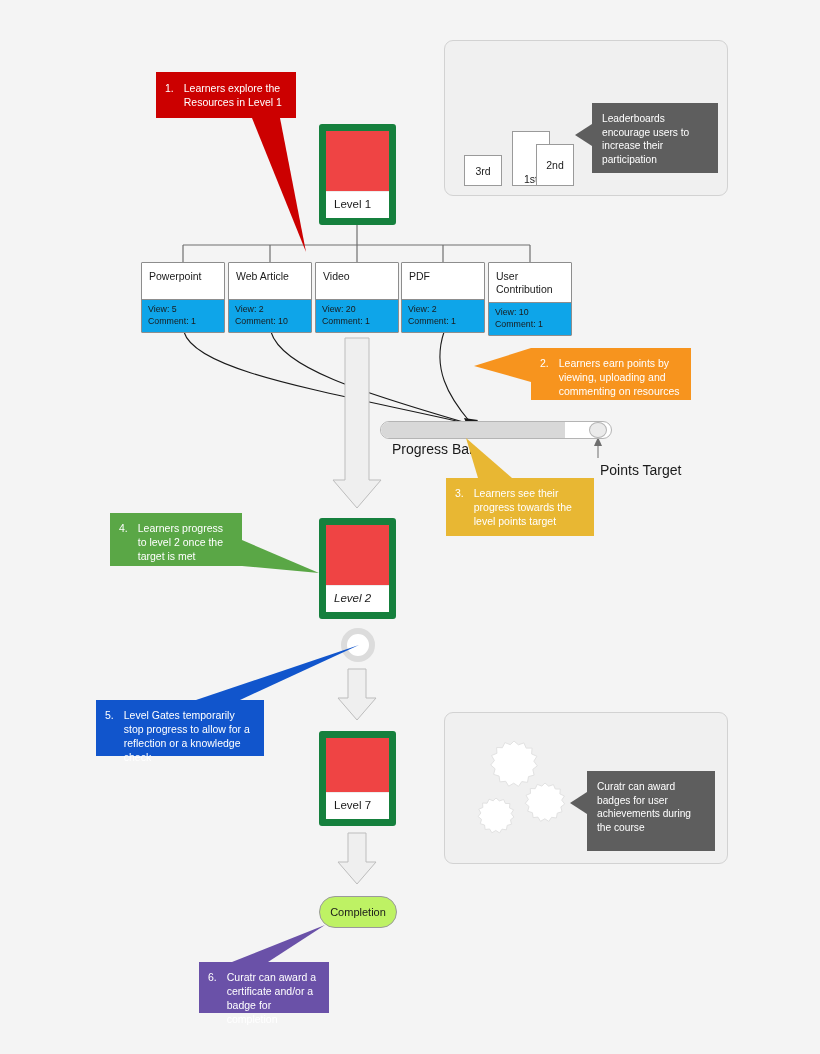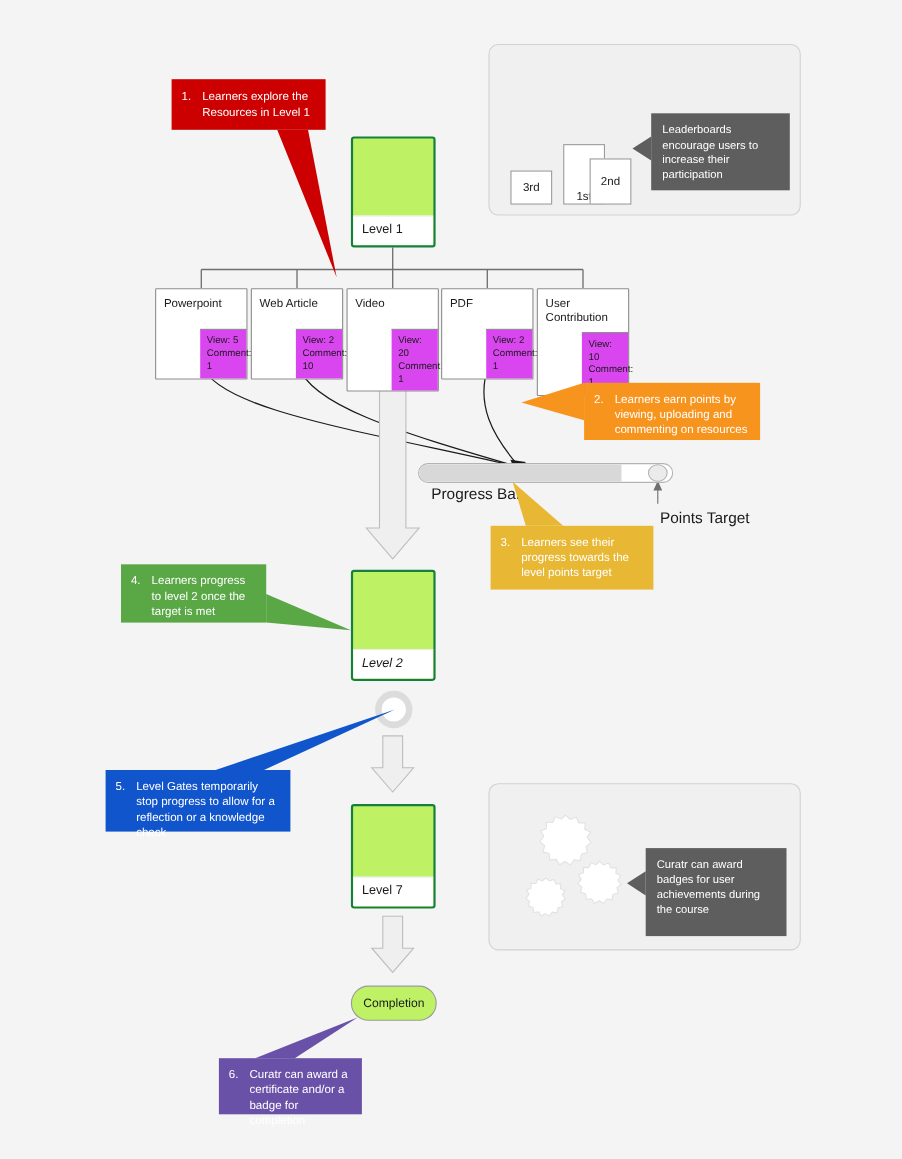--- a/index.html
+++ b/index.html
@@ -11,22 +11,22 @@
     -webkit-font-smoothing:antialiased;
   }
   .stage{position:absolute;left:0;top:0;width:820px;height:1054px;}
   svg.layer{position:absolute;left:0;top:0;width:820px;height:1054px;overflow:visible;}
   svg.under{z-index:1;}
   svg.over{z-index:5;}
   .node{position:absolute;z-index:3;}
 
   
   .levelbox{
-    border:2px solid #15803d;border-radius:3px;
-    background:#bef264;
+    border:7px solid #15803d;border-radius:3px;
+    background:#ef4444;
     box-sizing:border-box;
     display:flex;flex-direction:column;justify-content:flex-end;
     overflow:hidden;
   }
   .levelbox .label{
     background:#ffffff;
     border-top:1px solid #ededed;
     font-size:11.5px;color:#1a1a1a;
     padding:7px 0 8px 8px;
     line-height:1;
@@ -42,25 +42,24 @@
     border-radius:1px;
   }
   .rescard .title{
     font-size:10.5px;color:#1a1a1a;
     padding:7px 6px 7px 7px;
     line-height:1.2;
     min-height:36px;box-sizing:border-box;
   }
   .rescard .stats{
     border-top:1.5px solid #8d8d8d;
-    background:#d946ef;
+    background:#0ea5e9;
     font-size:8.8px;color:#1a1a1a;
     padding:4px 6px 5px 6px;
     line-height:1.32;
-    margin-left:40px;
   }
 
   
   .callout{
     position:absolute;z-index:4;
     color:#ffffff;
     box-sizing:border-box;
     display:flex;
   }
   .callout .num{

